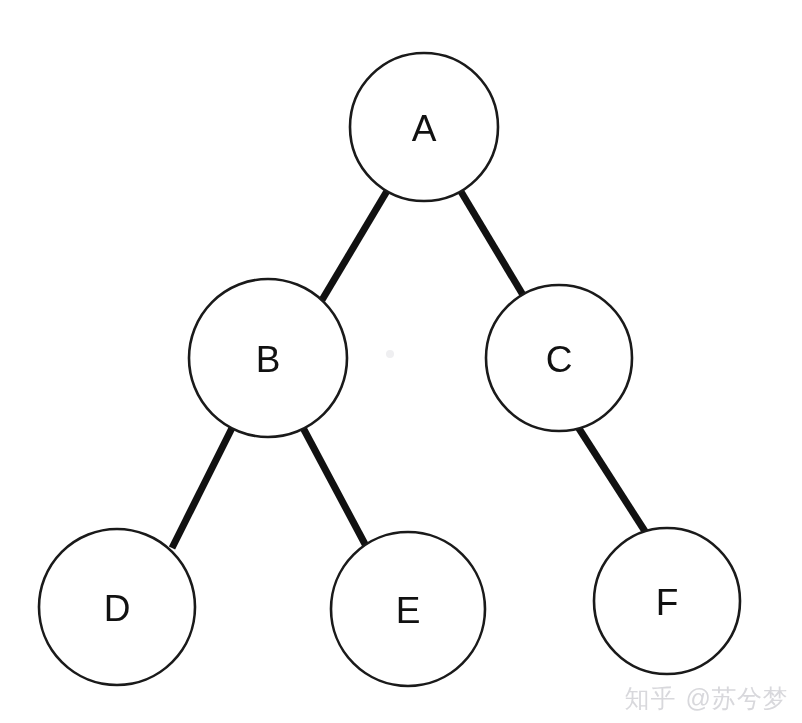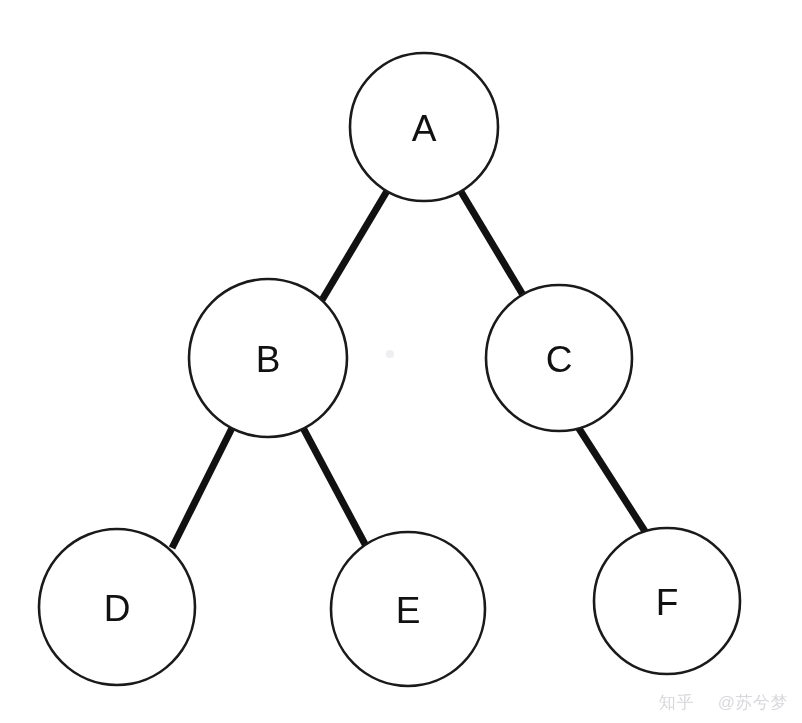--- a/index.html
+++ b/index.html
@@ -54,31 +54,30 @@
   }
   #watermark {
     position: absolute;
     right: 14px;
     bottom: 12px;
     display: flex;
     align-items: center;
     gap: 9px;
     color: #d8d8dc;
     font-family: "Liberation Sans", sans-serif;
-    font-size: 17px;
+    font-size: 25px;
     line-height: 1;
     white-space: nowrap;
     user-select: none;
   }
   #watermark .wm-brand {
     letter-spacing: 1px;
   }
   #watermark .wm-handle {
     letter-spacing: 0.5px;
-    margin-left: 14px;
   }
 </style>
 </head>
 <body>
 
 <div id="canvas-wrap" style="background: rgb(255, 255, 255);">
 
   <svg id="tree-svg" viewBox="0 0 802 723">
 
     <g>

